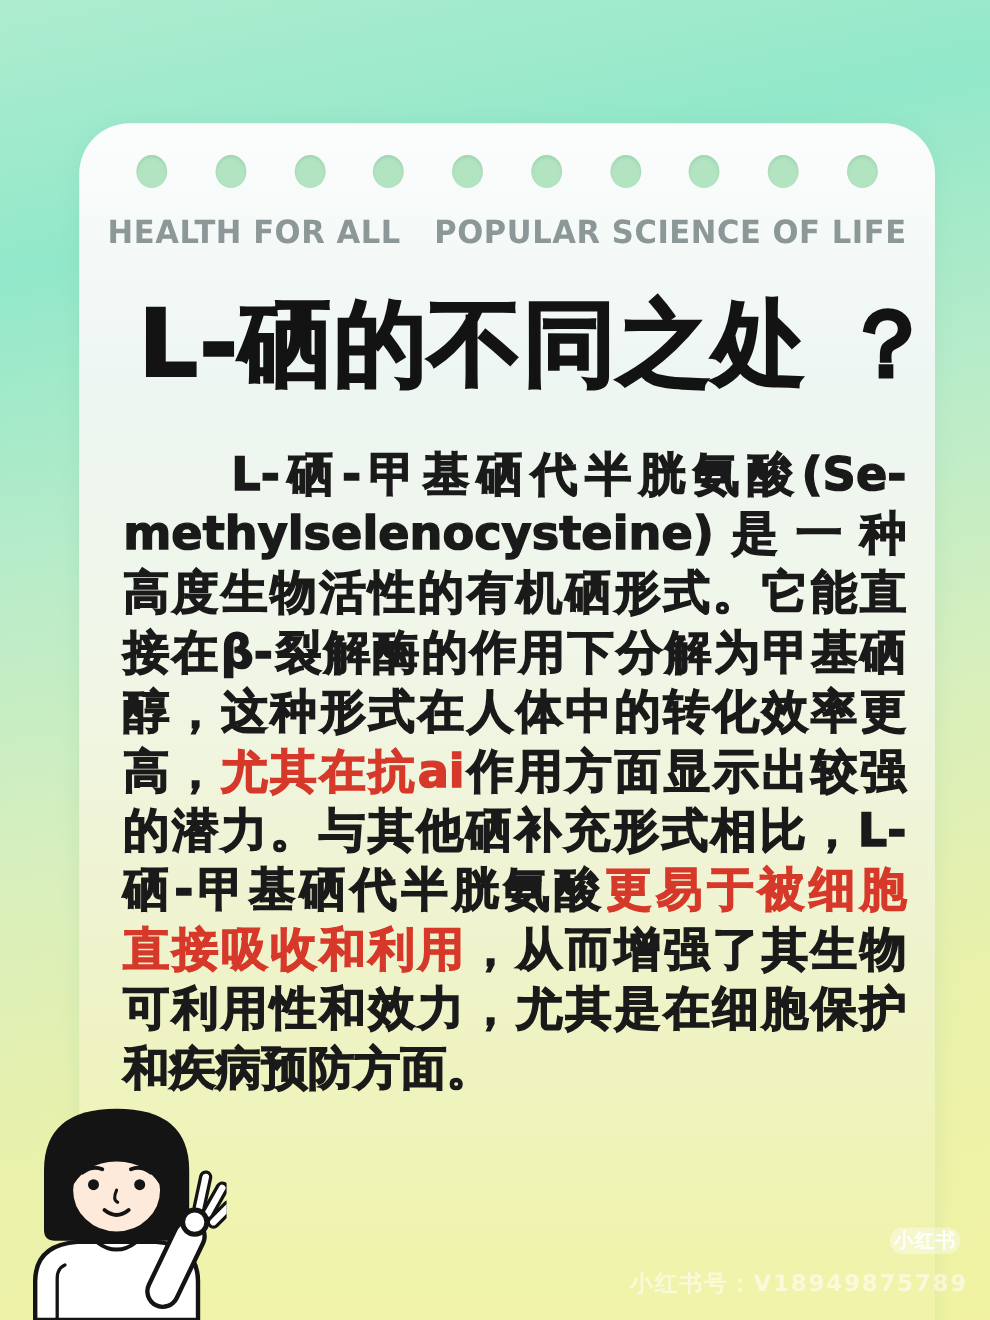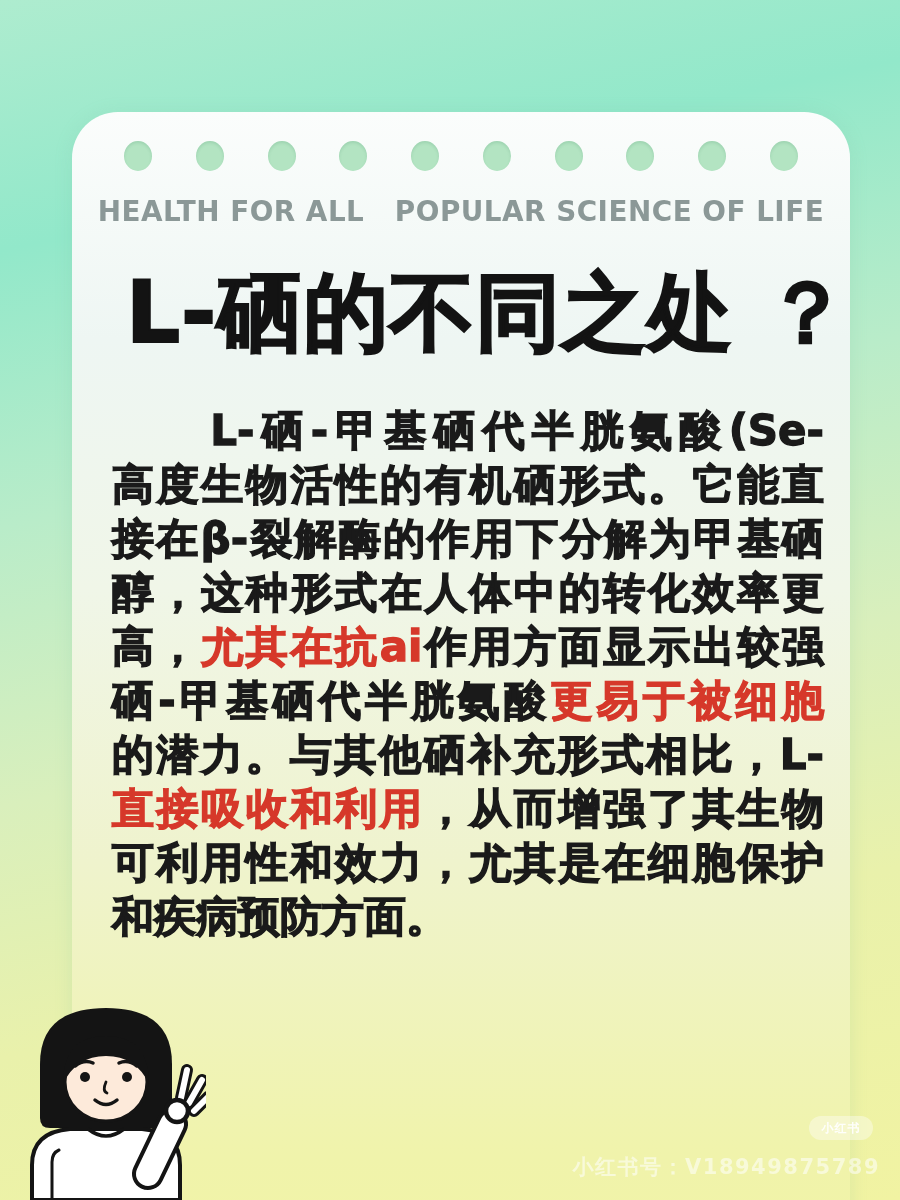--- a/index.html
+++ b/index.html
@@ -83,21 +83,21 @@
     width: 190px; height: 198px;
   }
 
   .wm-pill {
     position: absolute;
     right: 27px; top: 1116px;
     width: 64px; height: 24px;
     border-radius: 13px;
     background: rgba(255,255,255,0.38);
     color: rgba(255,255,255,0.92);
-    font-size: 12px;
+    font-size: 18px;
     font-weight: 700;
     display: flex; align-items: center; justify-content: center;
     letter-spacing: 1px;
   }
   .wm-id {
     position: absolute;
     right: 20px; top: 1153px;
     font-size: 21px;
     font-weight: 700;
     letter-spacing: 1.5px;
@@ -122,26 +122,27 @@
         <div class="hole"></div>
         <div class="hole"></div>
       </div>
 
     <div class="tagline">HEALTH FOR ALL   POPULAR SCIENCE OF LIFE</div>
 
     <div class="title">L-硒的不同之处 ？</div>
 
     <div class="body">
         <div class="body-line"><span>　　L-硒-甲基硒代半胱氨酸(Se-</span></div>
+        <div class="body-line"><span>methylselenocysteine)是一种</span></div>
         <div class="body-line"><span>高度生物活性的有机硒形式。它能直</span></div>
         <div class="body-line"><span>接在β-裂解酶的作用下分解为甲基硒</span></div>
         <div class="body-line"><span>醇，这种形式在人体中的转化效率更</span></div>
         <div class="body-line"><span>高，</span><span class="seg-red">尤其在抗ai</span><span>作用方面显示出较强</span></div>
+        <div class="body-line"><span>的潜力。与其他硒补充形式相比，L-</span></div>
         <div class="body-line"><span>硒-甲基硒代半胱氨酸</span><span class="seg-red">更易于被细胞</span></div>
-        <div class="body-line"><span>的潜力。与其他硒补充形式相比，L-</span></div>
         <div class="body-line"><span class="seg-red">直接吸收和利用</span><span>，从而增强了其生物</span></div>
         <div class="body-line"><span>可利用性和效力，尤其是在细胞保护</span></div>
         <div class="body-line last"><span>和疾病预防方面。</span></div>
       </div>
   </div>
 
   <svg class="girl" viewBox="0 0 190 198" xmlns="http://www.w3.org/2000/svg">
 
     <path d="M24,116 L24,62 Q24,6 90,6 Q156,6 156,62 L156,116 Q156,126 146,126 L34,126 Q24,126 24,116 Z" fill="#141414"></path>
 

